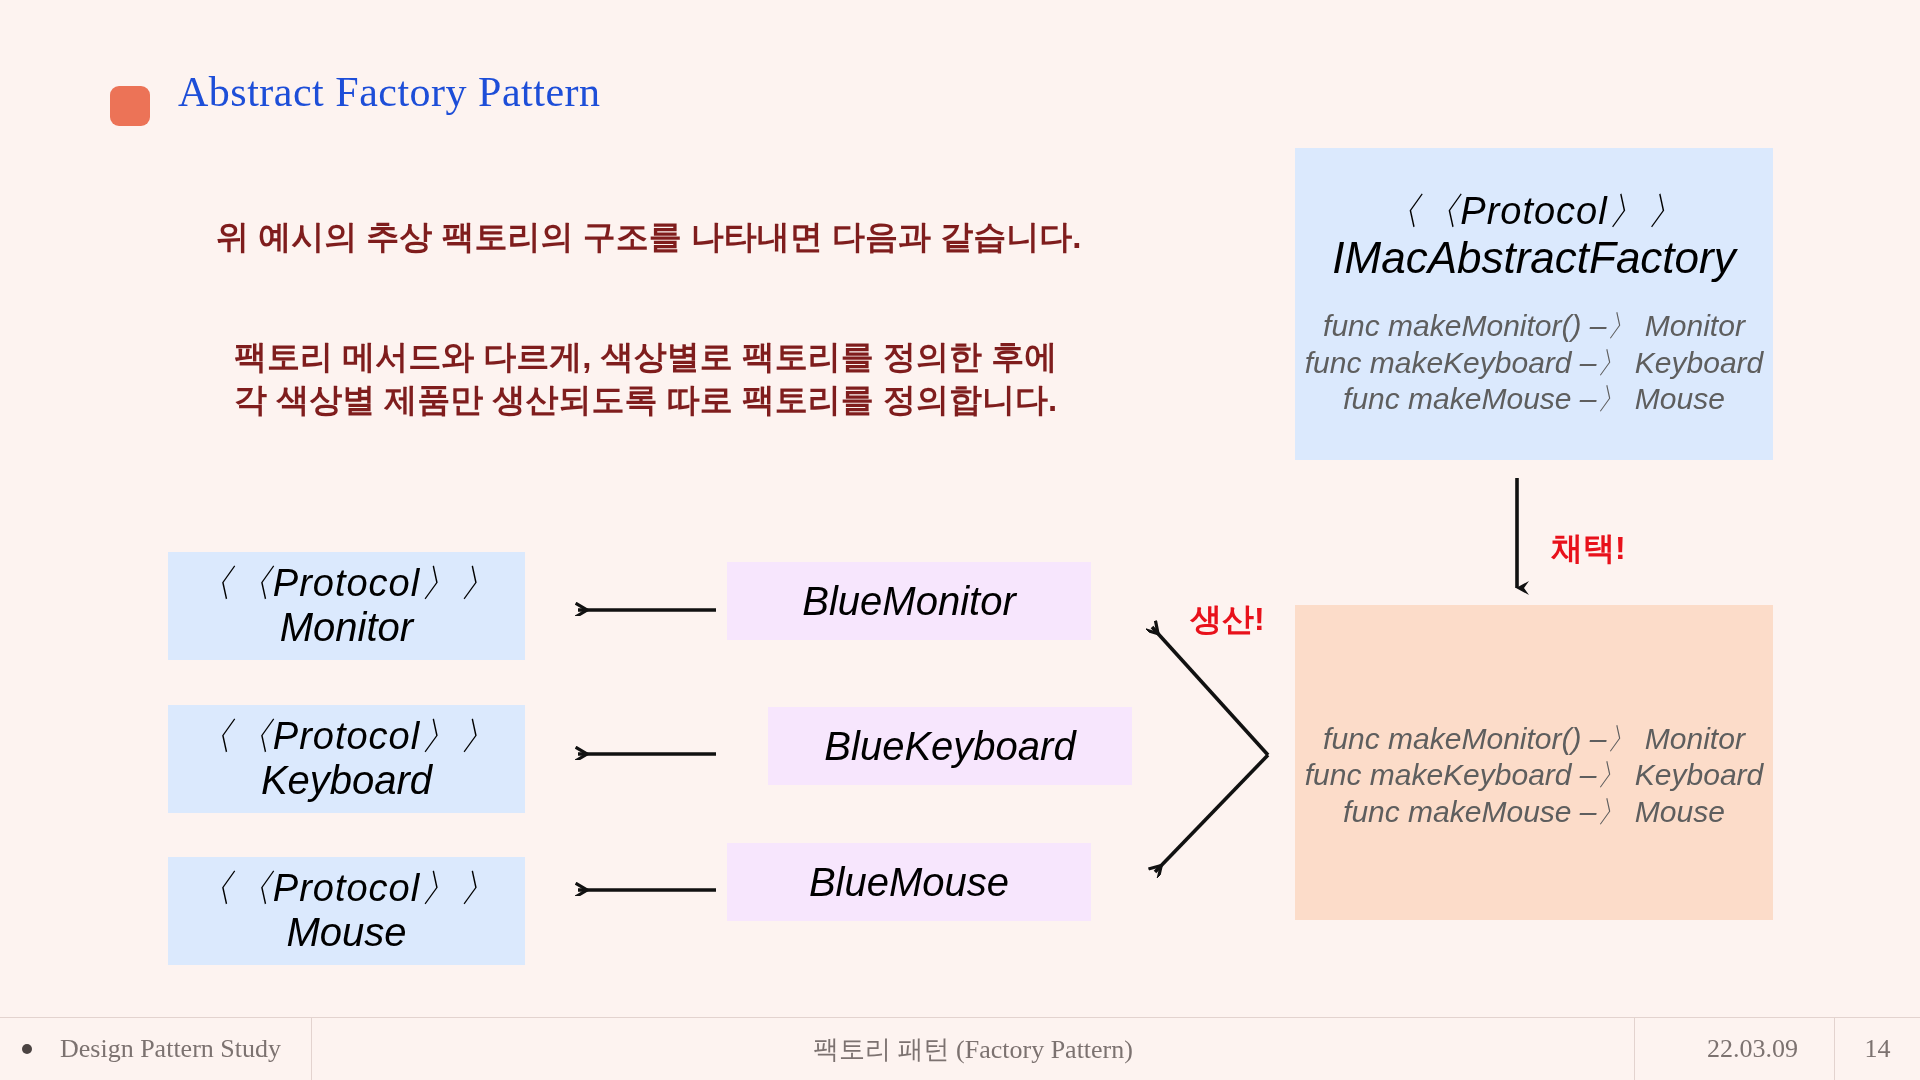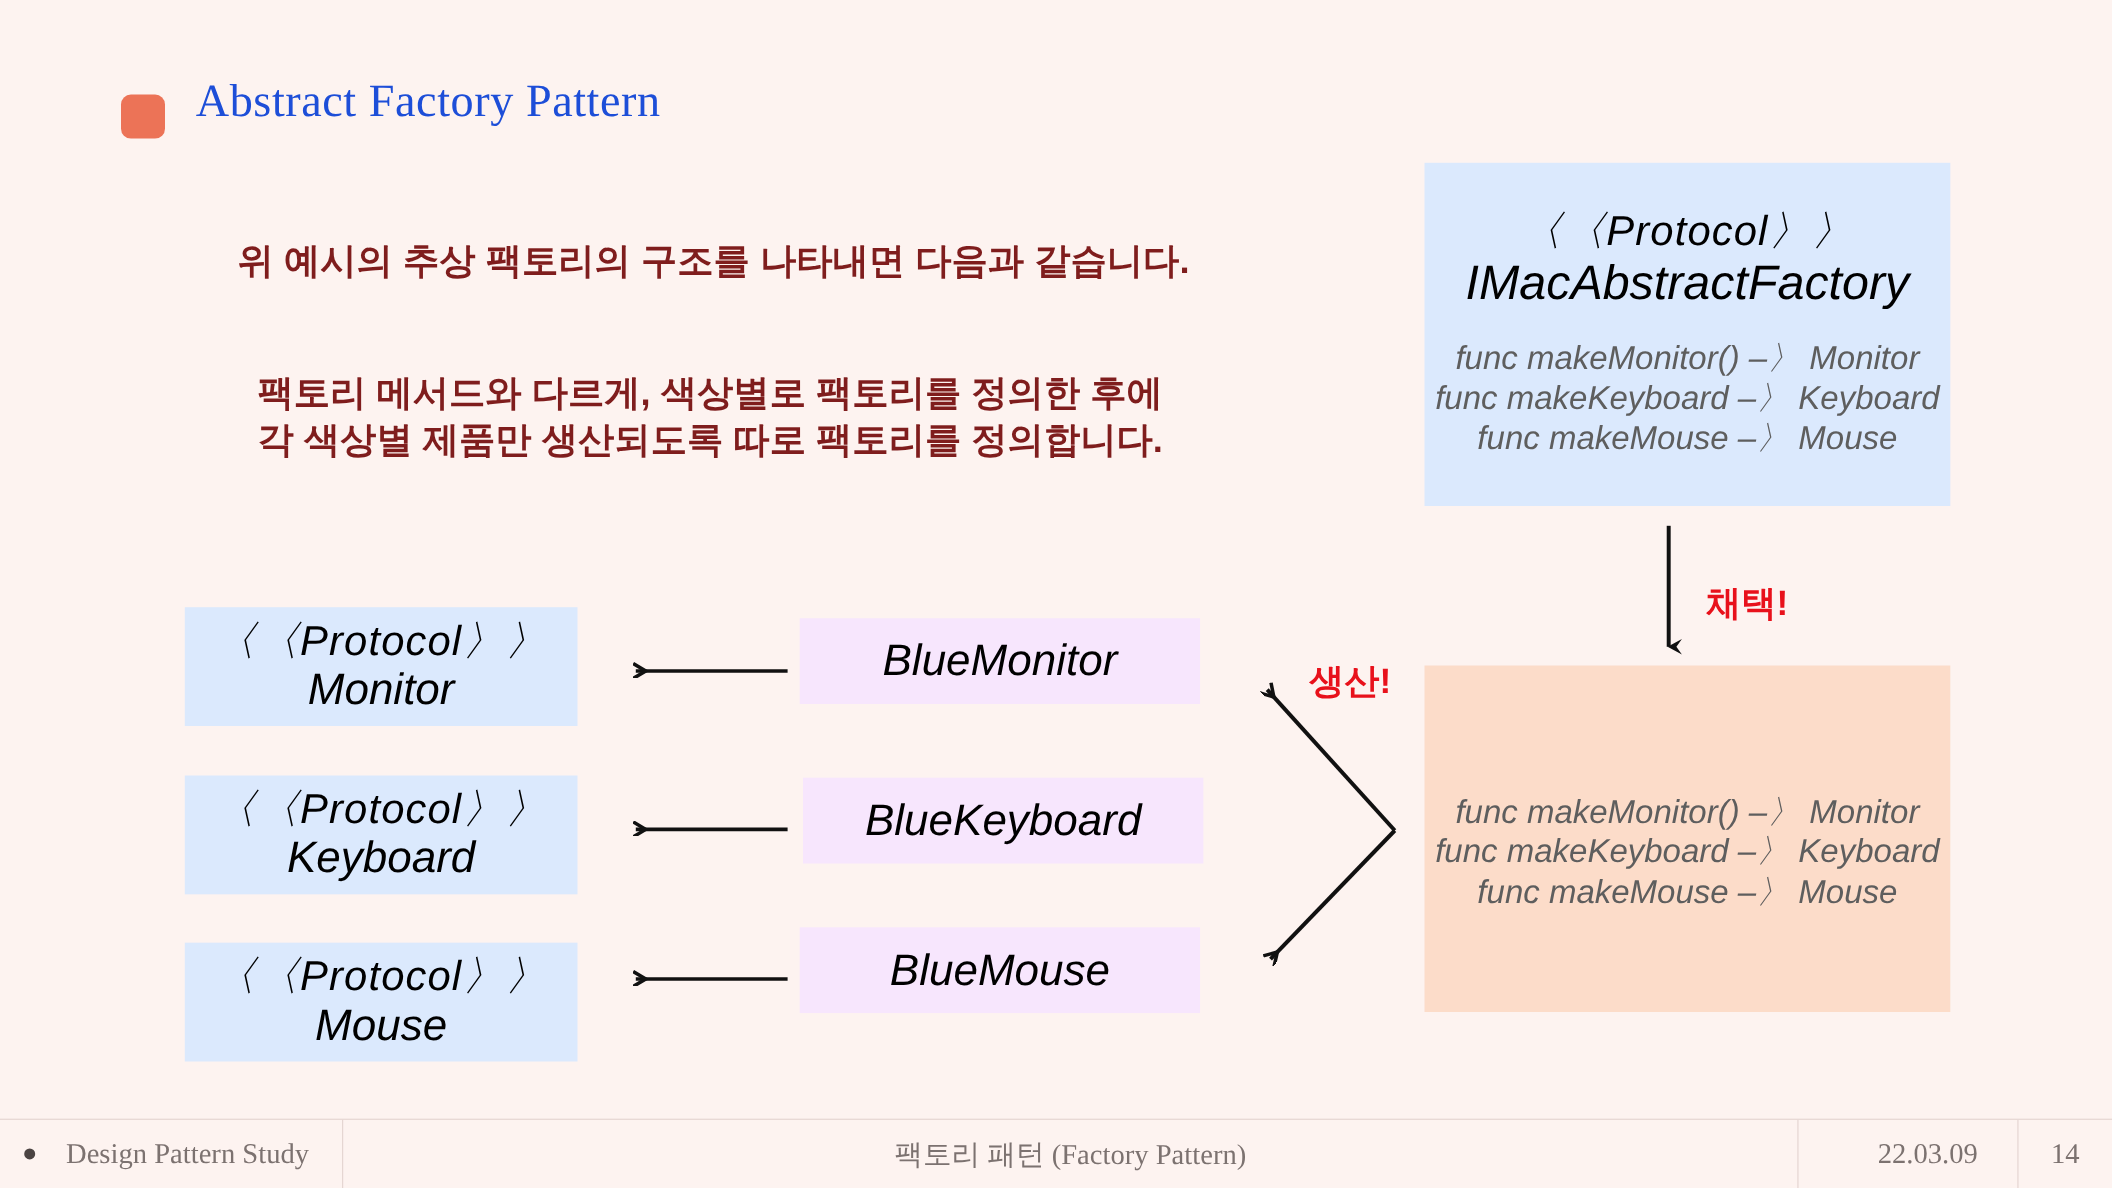--- a/index.html
+++ b/index.html
@@ -101,21 +101,21 @@
     width: 478px; height: 315px;
   }
 
   
   #protocol-monitor-box  { left: 168px; top: 552px; width: 357px; height: 108px; }
   #protocol-keyboard-box { left: 168px; top: 705px; width: 357px; height: 108px; }
   #protocol-mouse-box    { left: 168px; top: 857px; width: 357px; height: 108px; }
 
   
   #blue-monitor-box  { left: 727px; top: 562px; width: 364px; height: 78px; }
-  #blue-keyboard-box { left: 730px; top: 707px; width: 364px; height: 78px; }
+  #blue-keyboard-box { left: 768px; top: 707px; width: 364px; height: 78px; }
   #blue-mouse-box    { left: 727px; top: 843px; width: 364px; height: 78px; }
 
   
   .red-label {
     position: absolute;
     font-family: "Liberation Sans", sans-serif;
     font-weight: bold;
     font-size: 32px;
     color: #e8111b;
     white-space: nowrap;

